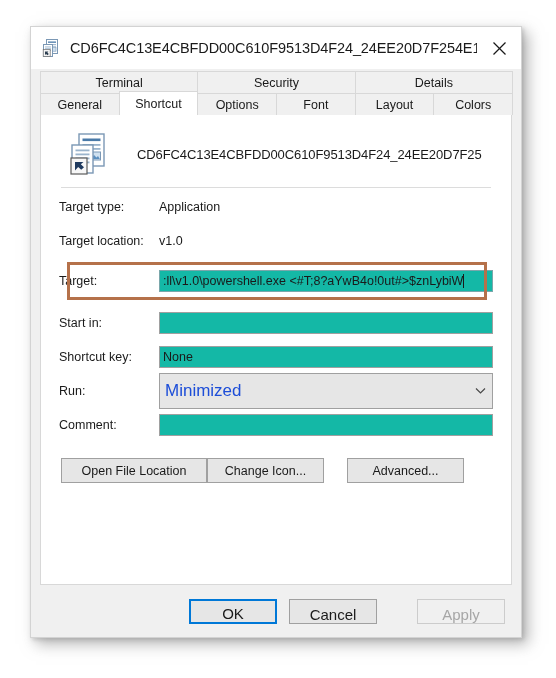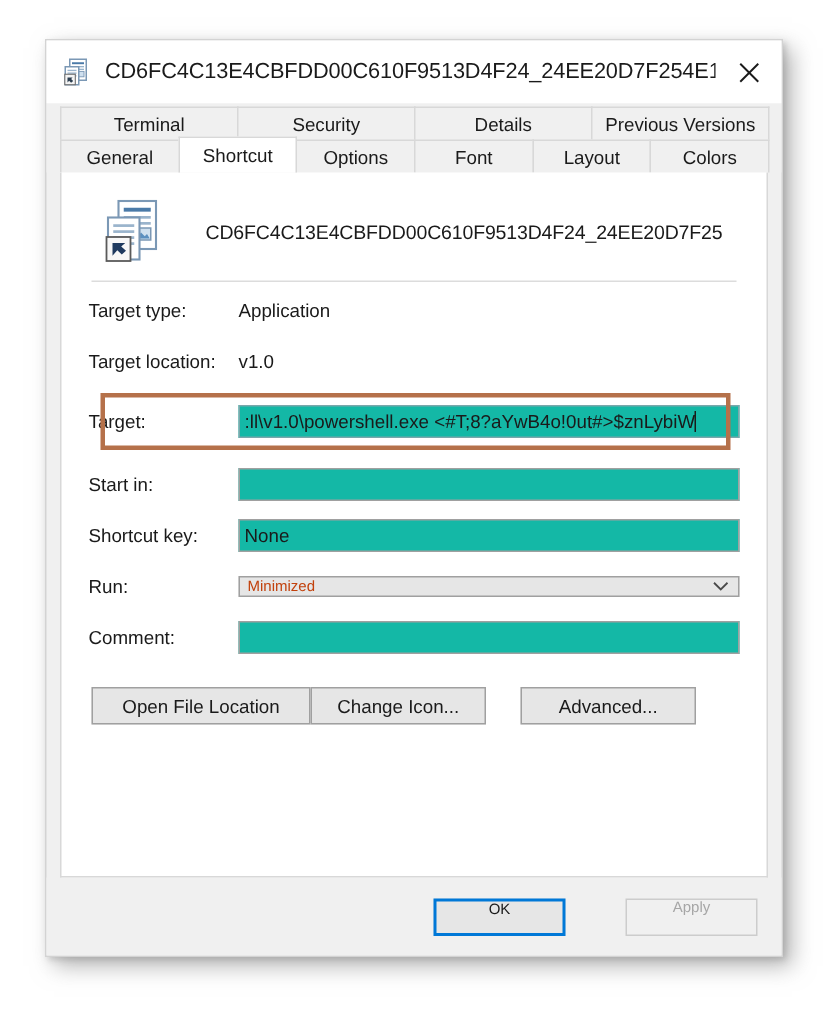--- a/index.html
+++ b/index.html
@@ -221,30 +221,30 @@
     display: inline-block;
     width: 1px;
     height: 14px;
     background: #1a1a1a;
     vertical-align: middle;
     margin: 0 0 0 0;
   }
 
   .select {
     flex: 1;
-    height: 14px;
+    height: 36px;
     background: #e6e6e6;
     border: 1px solid #a0a0a0;
     box-sizing: border-box;
     display: flex;
     align-items: center;
     justify-content: space-between;
     padding: 0 6px 0 5px;
-    font-size: 10px;
-    color: #c2410c;
+    font-size: 17px;
+    color: #1d4ed8;
     cursor: default;
   }
 
   
   #target-highlight {
     position: absolute;
     left: 8px;
     right: 6px;
     top: 0px;
     height: 38px;
@@ -291,24 +291,24 @@
     justify-content: flex-end;
     padding-right: 16px;
     box-sizing: border-box;
     background: #f0f0f0;
   }
   .footer-btn {
     width: 88px;
     height: 25px;
     background: #e6e6e6;
     border: 1px solid #a0a0a0;
-    font-size: 10px;
-    color: #1a1a1a;
-    display: flex;
-    align-items: flex-start;
+    font-size: 15px;
+    color: #1a1a1a;
+    display: flex;
+    align-items: flex-end;
     justify-content: center;
     margin-left: 12px;
     box-sizing: border-box;
     cursor: default;
   }
   .footer-btn.default {
     border: 2px solid #0078d7;
     background: #e6e6e6;
   }
   .footer-btn.disabled {
@@ -356,23 +356,20 @@
     <div id="tab-area">
       <div class="tab-row row1">
         <div class="tab">
           <span>Terminal</span>
         </div>
         <div class="tab">
           <span>Security</span>
         </div>
         <div class="tab">
           <span>Details</span>
-        </div>
-        <div class="tab">
-          <span>Previous Versions</span>
         </div>
       </div>
       <div class="tab-row row2">
         <div class="tab">
           <span>General</span>
         </div>
         <div class="tab active">
           <span>Shortcut</span>
         </div>
         <div class="tab">
@@ -483,19 +480,22 @@
           </div>
         </div>
 
       </div>
     </div>
 
     <div id="footer">
       <div class="footer-btn default">
         <span>OK</span>
       </div>
+      <div class="footer-btn">
+        <span>Cancel</span>
+      </div>
       <div class="footer-btn disabled">
         <span>Apply</span>
       </div>
     </div>
 
   </div>
 </div>
 
 </body></html>

